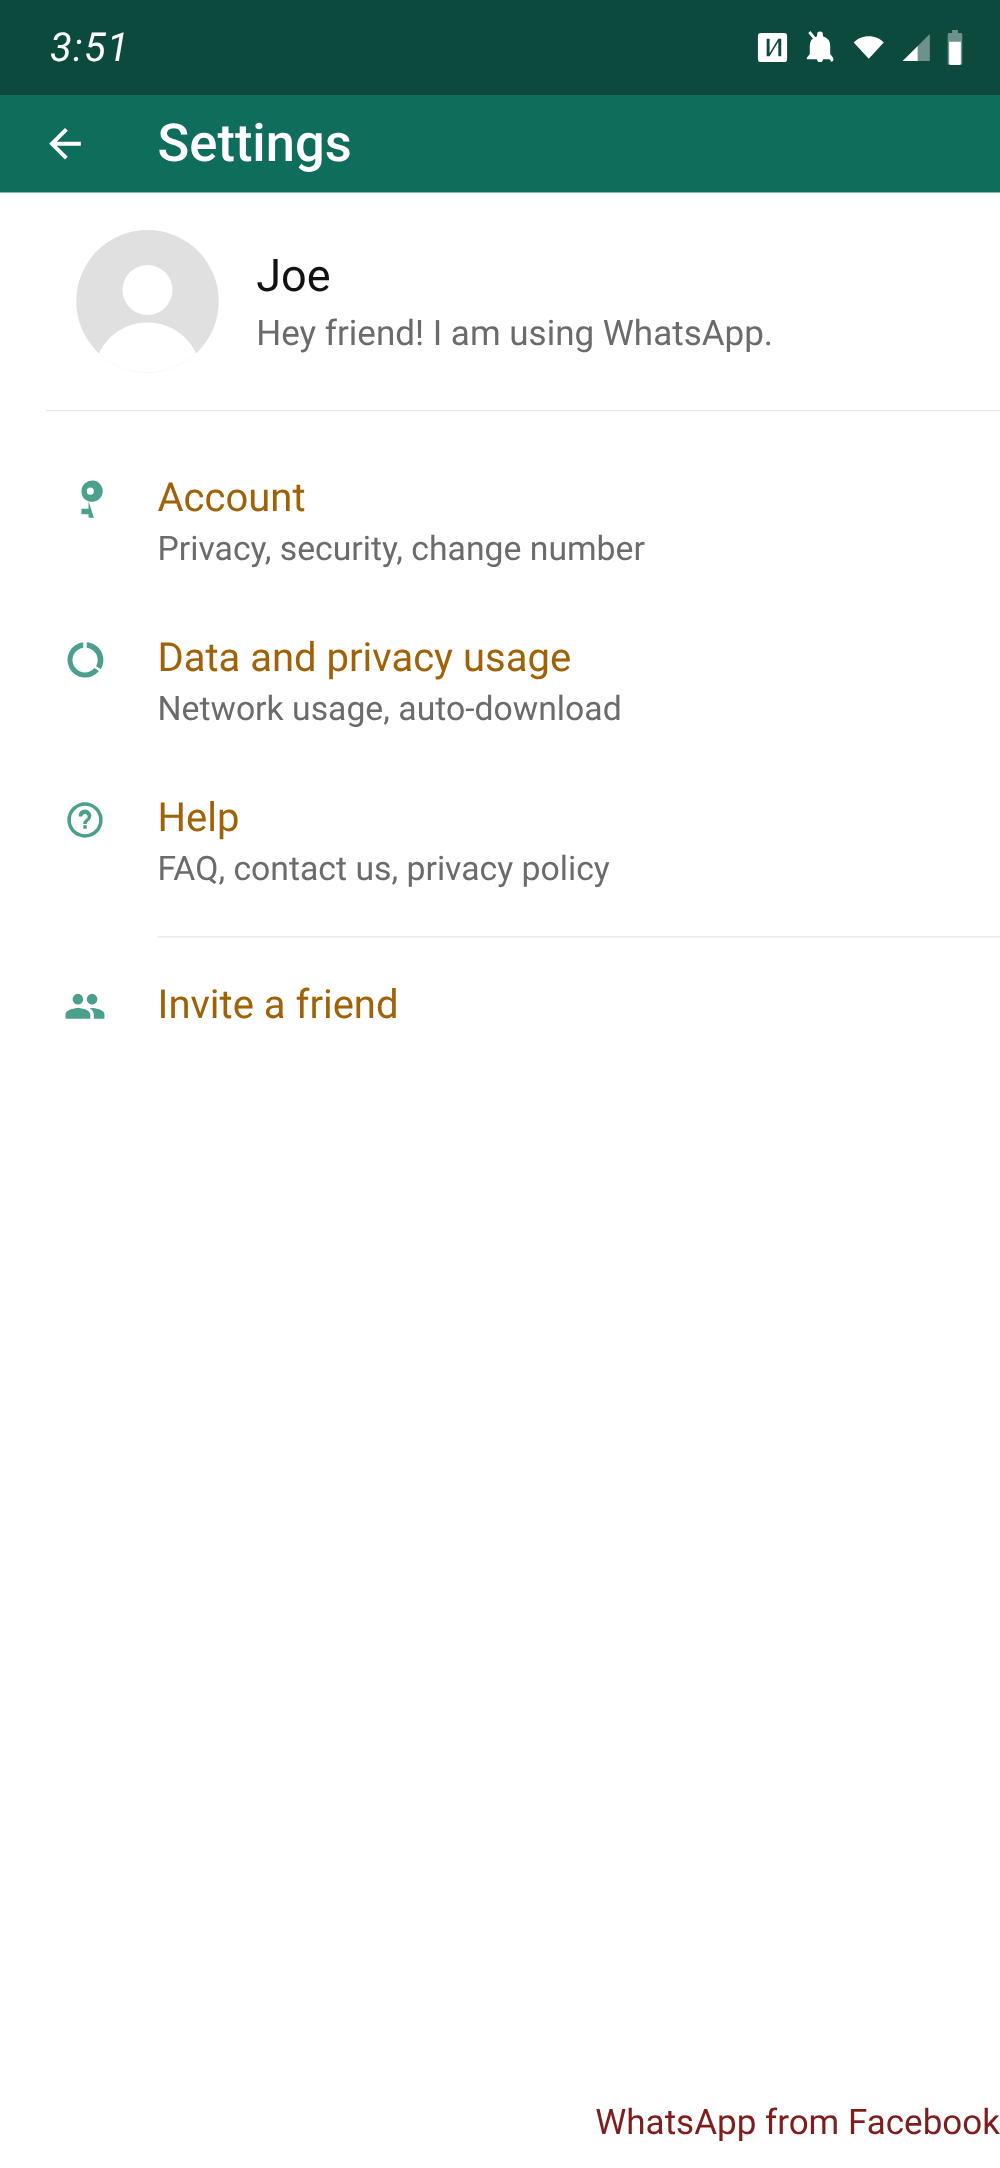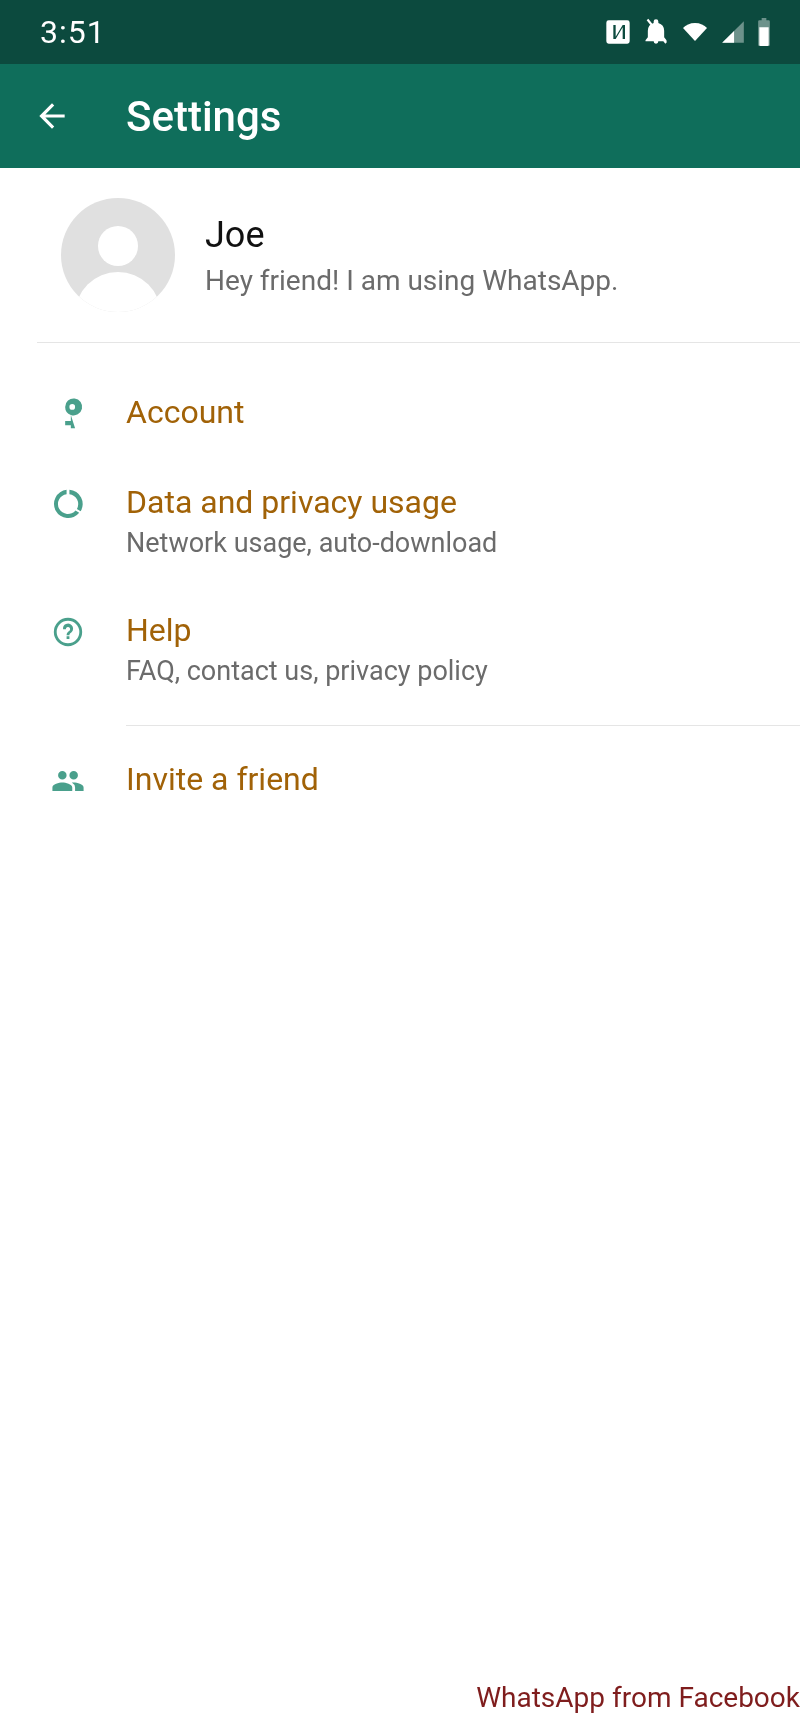--- a/index.html
+++ b/index.html
@@ -1,25 +1,25 @@
 <!DOCTYPE html>
 <html><head>
 <meta charset="utf-8">
 <style>
   * { margin:0; padding:0; box-sizing:border-box; font-family: Roboto, "Helvetica Neue", Arial, sans-serif; }
   body { width:800px; height:1734px; background:#ffffff; overflow:hidden; position:relative; }
 
   
-  .statusbar { height:64px; background:#0c4a3e; display:flex; align-items:center; justify-content:space-between; padding:0 28px 0 40px; color:#ffffff; }
+  .statusbar { height:76px; background:#0c4a3e; display:flex; align-items:center; justify-content:space-between; padding:0 28px 0 40px; color:#ffffff;font-style:italic; }
   .statusbar .time { font-size:32px; font-weight:400; letter-spacing:1px; }
   .statusbar .icons { display:flex; align-items:center; gap:10px; }
   .statusbar .icons svg { fill:#ffffff; }
 
   
-  .appbar { height:104px; background:#0f6e5b; display:flex; align-items:center; padding-left:30px; }
+  .appbar { height:78px; background:#0f6e5b; display:flex; align-items:center; padding-left:30px; }
   .appbar .back { width:44px; height:44px; display:flex; align-items:center; justify-content:center; }
   .appbar .title { font-size:42px; font-weight:500; color:#ffffff; margin-left:52px; }
 
   
   .profile { display:flex; align-items:center; padding:30px 24px 30px 24px; border-bottom:1px solid #e5e5e5;margin-left:37px; }
   .avatar { width:114px; height:114px; border-radius:50%; background:#e0e0e0; position:relative; overflow:hidden; flex-shrink:0; }
   .avatar .head { width:40px; height:40px; border-radius:50%; background:#ffffff; position:absolute; left:37px; top:28px; }
   .avatar .body { width:86px; height:50px; border-radius:45px 45px 0 0; background:#ffffff; position:absolute; left:14px; top:74px; }
   .profile-text { margin-left:30px; }
   .profile-name { font-size:36px; font-weight:400; color:#111; }
@@ -87,20 +87,21 @@
 <div class="list">
 
   <div class="item">
     <div class="icon-wrap">
         <svg viewBox="0 0 24 24">
           <path d="M12.65 10A6 6 0 1 0 7 14a6 6 0 0 0 5.65-4H17v4h3v-4h2v-3zM7 11a2 2 0 1 1 2-2 2 2 0 0 1-2 2z" transform="rotate(90 12 12)"></path>
         </svg>
       </div>
     <div class="item-text">
       <div class="item-title">Account</div>
+      <div class="item-sub">Privacy, security, change number</div>
     </div>
   </div>
 
 
 
   <div class="item">
     <div class="icon-wrap">
         <svg viewBox="0 0 24 24">
           <path d="M13 2v3.1a7 7 0 0 1 5.3 10.4l2.6 1.7A10 10 0 0 0 13 2zm-2 0a10 10 0 1 0 8.9 16.2l-2.6-1.7A7 7 0 1 1 11 5.1z"></path>
         </svg>

